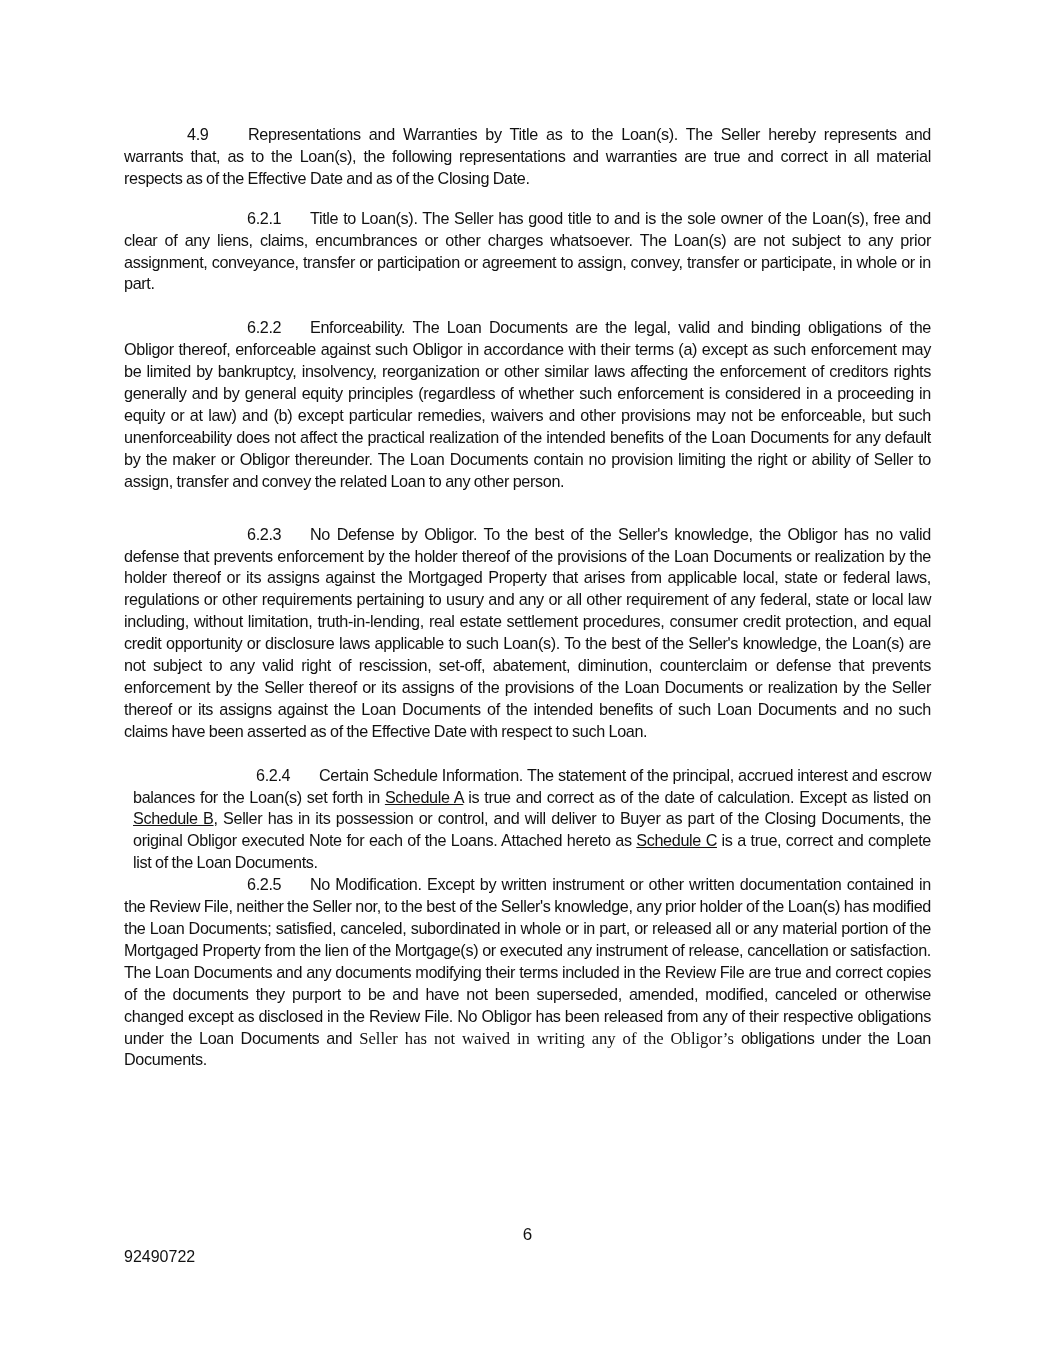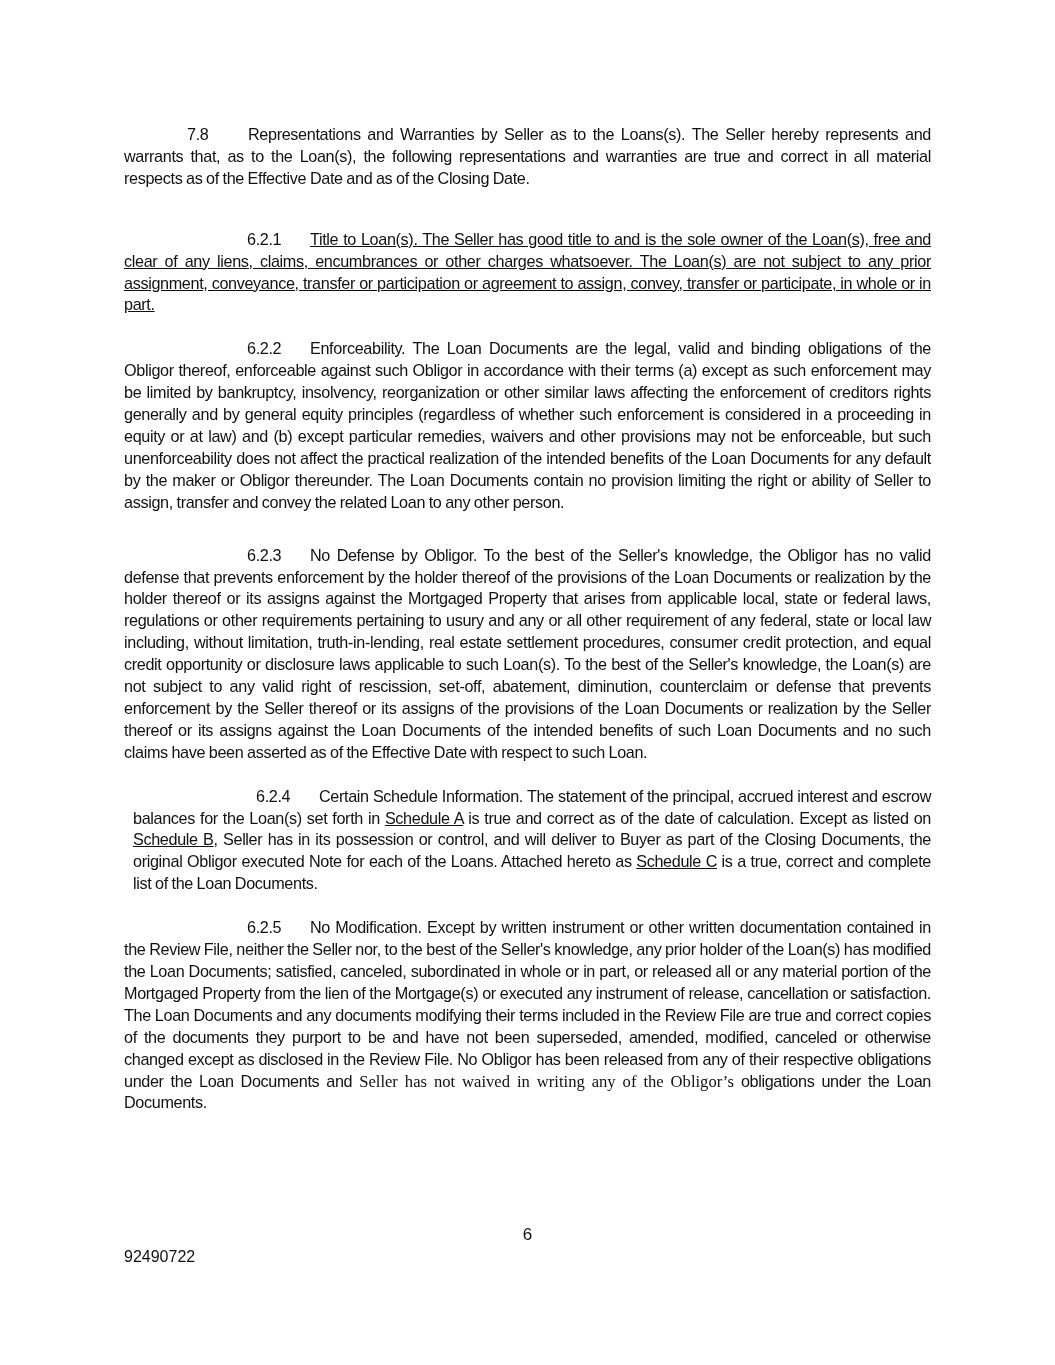--- a/index.html
+++ b/index.html
@@ -19,39 +19,39 @@
     .u { text-decoration: underline; }
     .page-number { position: absolute; top: 1225px; left: 0; width: 1055px; text-align: center; font-size: 17px; }
     .doc-id { position: absolute; top: 1248px; left: 124px; font-size: 16px; }
   </style>
 </head>
 <body>
 
 <div class="page">
 
   <p class="para p62" style="margin-top:0;">
-    <span class="num">7.8</span><span>Representations and Warranties by Seller as to the Loans(s).</span><span> The Seller hereby represents and warrants that, as to the Loan(s), the following representations and warranties are true and correct in all material respects as of the Effective Date and as of the Closing Date.</span>
+    <span class="num">4.9</span><span>Representations and Warranties by Title as to the Loan(s).</span><span> The Seller hereby represents and warrants that, as to the Loan(s), the following representations and warranties are true and correct in all material respects as of the Effective Date and as of the Closing Date.</span>
   </p>
 
-  <p class="para sub" style="margin-top:39px;text-decoration:underline;">
+  <p class="para sub" style="margin-top:18px;">
     <span class="num">6.2.1</span><span>Title to Loan(s).</span><span> The Seller has good title to and is the sole owner of the Loan(s), free and clear of any liens, claims, encumbrances or other charges whatsoever. The Loan(s) are not subject to any prior assignment, conveyance, transfer or participation or agreement to assign, convey, transfer or participate, in whole or in part.</span>
   </p>
 
   <p class="para sub" style="margin-top:22px;">
     <span class="num">6.2.2</span><span>Enforceability.</span><span> The Loan Documents are the legal, valid and binding obligations of the Obligor thereof, enforceable against such Obligor in accordance with their terms (a) except as such enforcement may be limited by bankruptcy, insolvency, reorganization or other similar laws affecting the enforcement of creditors rights generally and by general equity principles (regardless of whether such enforcement is considered in a proceeding in equity or at law) and (b) except particular remedies, waivers and other provisions may not be enforceable, but such unenforceability does not affect the practical realization of the intended benefits of the Loan Documents for any default by the maker or Obligor thereunder.  The Loan Documents contain no provision limiting the right or ability of Seller to assign, transfer and convey the related Loan to any other person.</span>
   </p>
 
   <p class="para sub" style="margin-top:31px;">
     <span class="num">6.2.3</span><span>No Defense by Obligor.</span><span> To the best of the Seller's knowledge, the Obligor has no valid defense that prevents enforcement by the holder thereof of the provisions of the Loan Documents or realization by the holder thereof or its assigns against the Mortgaged Property that arises from applicable local, state or federal laws, regulations or other requirements pertaining to usury and any or all other requirement of any federal, state or local law including, without limitation, truth-in-lending, real estate settlement procedures, consumer credit protection, and equal credit opportunity or disclosure laws applicable to such Loan(s). To the best of the Seller's knowledge, the Loan(s) are not subject to any valid right of rescission, set-off, abatement, diminution, counterclaim or defense that prevents enforcement by the Seller thereof or its assigns of the provisions of the Loan Documents or realization by the Seller thereof or its assigns against the Loan Documents of the intended benefits of such Loan Documents and no such claims have been asserted as of the Effective Date with respect to such Loan.</span>
   </p>
 
   <p class="para sub" style="margin-top:22px;margin-left:9px;">
     <span class="num">6.2.4</span><span>Certain Schedule Information.</span><span> The statement of the principal, accrued interest and escrow balances for the Loan(s) set forth in </span><span class="u">Schedule A</span><span> is true and correct as of the date of calculation. Except as listed on </span><span class="u">Schedule B</span><span>, Seller has in its possession or control, and will deliver to Buyer as part of the Closing Documents, the original Obligor executed Note for each of the Loans.  Attached hereto as </span><span class="u">Schedule C</span><span> is a true, correct and complete list of the Loan Documents.</span>
   </p>
 
-  <p class="para sub" style="margin-top:22px;">
+  <p class="para sub" style="">
     <span class="num">6.2.5</span><span>No Modification.</span><span> Except by written instrument or other written documentation contained in the Review File, neither the Seller nor, to the best of the Seller's knowledge, any prior holder of the Loan(s) has modified the Loan Documents; satisfied, canceled, subordinated in whole or in part, or released all or any material portion of the Mortgaged Property from the lien of the Mortgage(s) or executed any instrument of release, cancellation or satisfaction. The Loan Documents  and any documents modifying their terms included in the Review File are true and correct copies of the documents they purport to be and have not been superseded, amended, modified, canceled or otherwise changed except as disclosed in the Review File. No Obligor has been released from any of their respective obligations under the Loan Documents and </span><span class="serif">Seller has not waived in writing any of the Obligor’s</span><span> obligations under the Loan Documents.</span>
   </p>
 
 </div>
 
 <div class="page-number">6</div>
 <div class="doc-id">92490722</div>
 
 </body></html>

